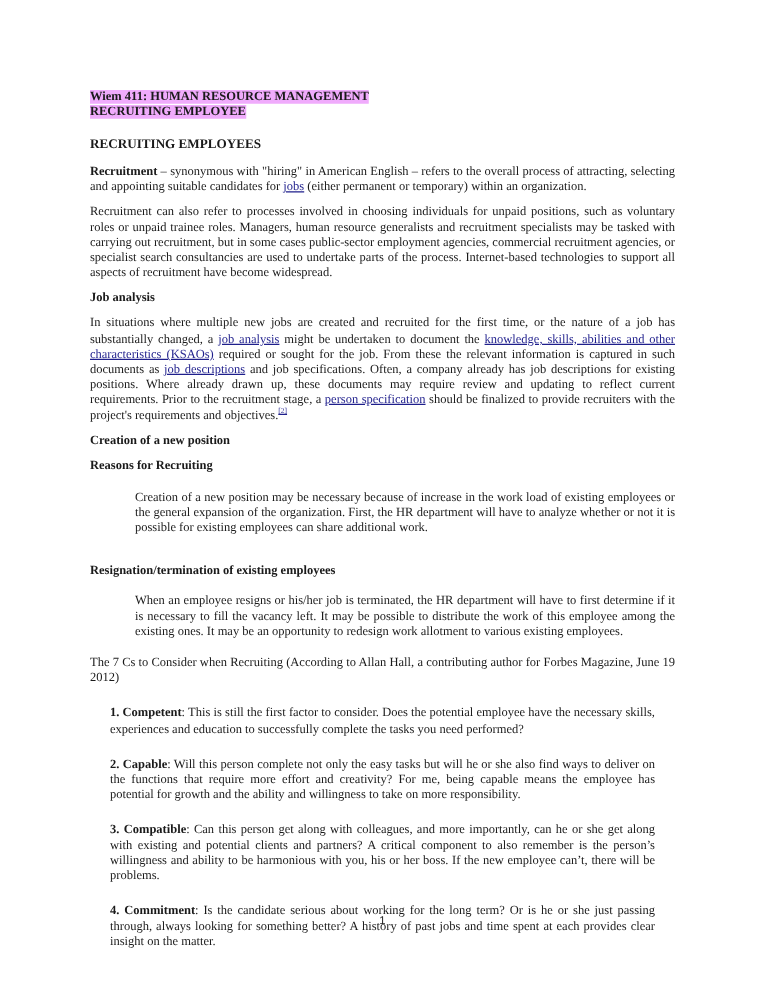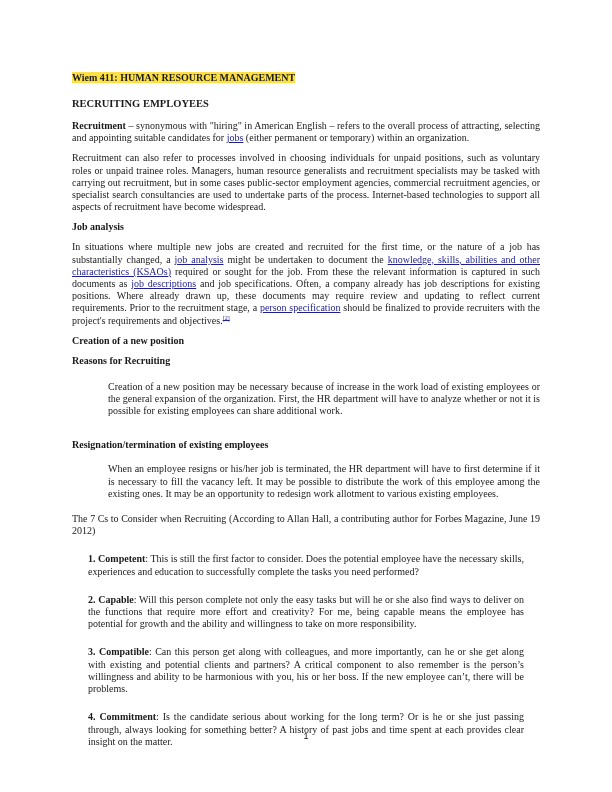--- a/index.html
+++ b/index.html
@@ -1,21 +1,21 @@
 <!DOCTYPE html>
 <html><head>
 <meta charset="utf-8">
 <style>
   html, body { margin: 0; padding: 0; background: #ffffff; }
   body { width: 612px; height: 792px; position: relative; overflow: hidden; }
   .page {
     position: absolute; left: 72px; top: 72px; width: 468px;
     font-family: "Liberation Serif", serif; font-size: 10px; line-height: 12.2px; color: #1a1a1a;
   }
-  .hl { background: #fde047; font-weight: bold; display: inline; }
+  .hl { background: #f0abfc; font-weight: bold; display: inline; }
   .hdr { margin: 0; line-height: 12px; }
   h2 { font-size: 10.5px; font-weight: bold; margin: 14px 0 0 0; line-height: 12px; }
   h3 { font-size: 10px; font-weight: bold; margin: 0; line-height: 12px; }
   p { margin: 0; text-align: justify; }
   .gap-s { margin-top: 8px; }
   .gap-m { margin-top: 10px; }
   .indent { margin-left: 36px; }
   a { color: #1f1f8c; text-decoration: underline; }
   sup { font-size: 6px; line-height: 0; color: #1f1f8c; text-decoration: underline; }
   b { font-weight: bold; }
@@ -25,20 +25,21 @@
     font-family: "Liberation Sans", sans-serif; font-size: 9px; color: #222;
   }
 </style>
 </head>
 <body>
 
 <div class="page">
 
   <div>
     <div class="hdr"><span class="hl">Wiem 411: HUMAN RESOURCE MANAGEMENT</span></div>
+    <div class="hdr"><span class="hl">RECRUITING EMPLOYEE</span></div>
   </div>
 
   <h2>RECRUITING EMPLOYEES</h2>
 
   <p class="gap-m"><b>Recruitment</b><span> – synonymous with "hiring" in American English – refers to the overall process of attracting, selecting and appointing suitable candidates for </span><a>jobs</a><span> (either permanent or temporary) within an organization.</span></p>
 
   <p class="gap-s">Recruitment can also refer to processes involved in choosing individuals for unpaid positions, such as voluntary roles or unpaid trainee roles. Managers, human resource generalists and recruitment specialists may be tasked with carrying out recruitment, but in some cases public-sector employment agencies, commercial recruitment agencies, or specialist search consultancies are used to undertake parts of the process. Internet-based technologies to support all aspects of recruitment have become widespread.</p>
 
   <h3 class="gap-s">Job analysis</h3>
 

